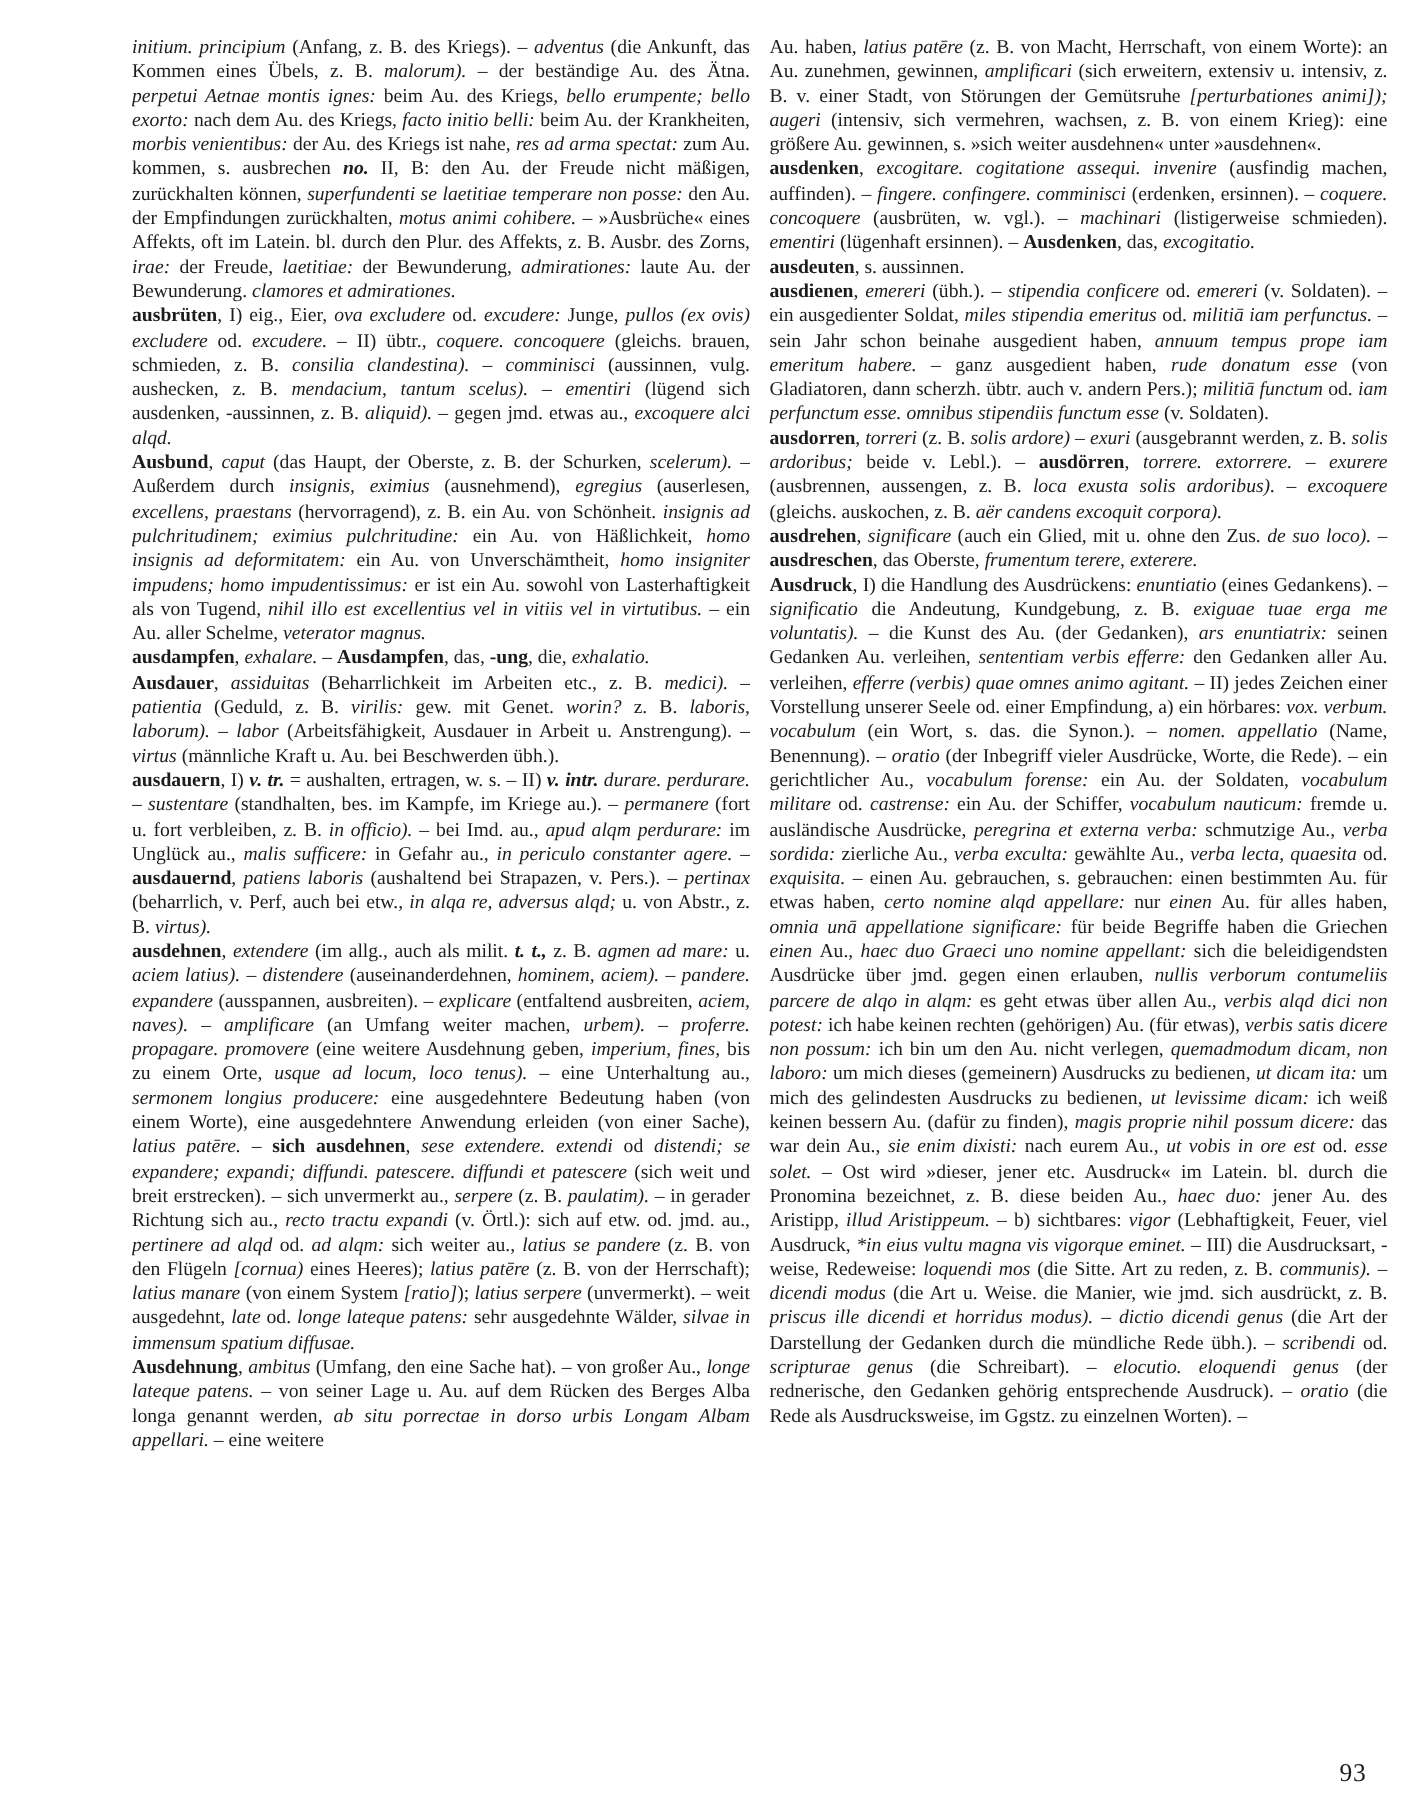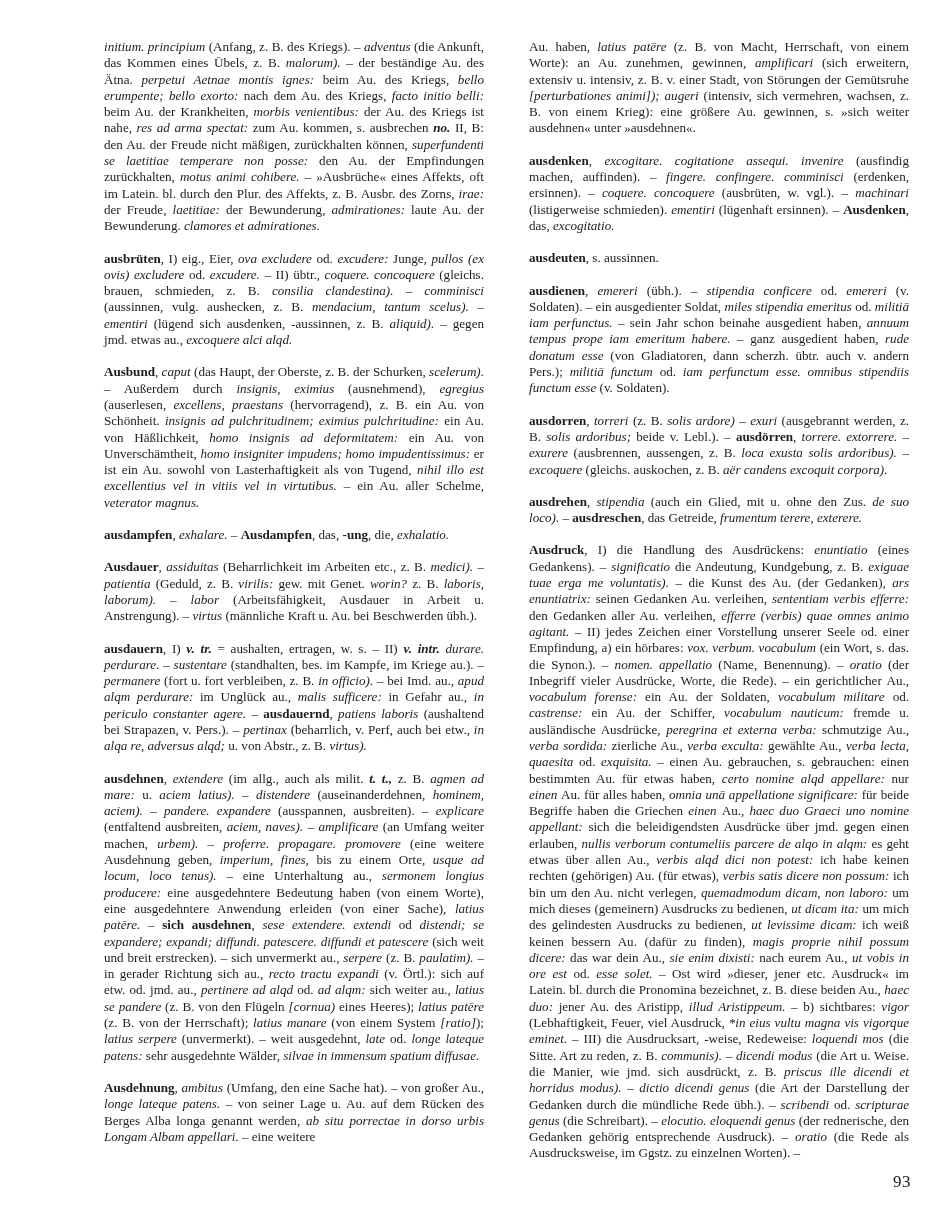--- a/index.html
+++ b/index.html
@@ -18,21 +18,21 @@
   }
   .col {
     width:412px; height:1142px;
     overflow:hidden;
     text-align:justify;
     font-size:13.1px;
     line-height:16.3px;
     hyphens:auto;
     -webkit-hyphens:auto;
   }
-  .entry { margin:16px; }
+  .entry { margin:0; }
   .rn { font-style:normal; font-weight:400; }
   .ri { font-style:italic; font-weight:400; }
   .rb { font-style:normal; font-weight:700; }
   .rbi { font-style:italic; font-weight:700; }
   .page-number {
     position:absolute;
     right:24px; top:1172px;
     font-size:17px;
     letter-spacing:0.5px;
   }
@@ -51,18 +51,18 @@
         <p class="entry"><span class="rb">ausdauern</span><span class="rn">, I) </span><span class="rbi">v. tr. </span><span class="rn">= aushalten, ertragen, w. s. – II) </span><span class="rbi">v. intr. </span><span class="ri">durare. perdurare. </span><span class="rn">– </span><span class="ri">sustentare </span><span class="rn">(standhalten, bes. im Kampfe, im Kriege au.). – </span><span class="ri">permanere </span><span class="rn">(fort u. fort verbleiben, z. B. </span><span class="ri">in officio). </span><span class="rn">– bei Imd. au., </span><span class="ri">apud alqm perdurare: </span><span class="rn">im Unglück au., </span><span class="ri">malis sufficere: </span><span class="rn">in Gefahr au., </span><span class="ri">in periculo constanter agere. </span><span class="rn">– </span><span class="rb">ausdauernd</span><span class="rn">, </span><span class="ri">patiens laboris </span><span class="rn">(aushaltend bei Strapazen, v. Pers.). – </span><span class="ri">pertinax </span><span class="rn">(beharrlich, v. Perf, auch bei etw., </span><span class="ri">in alqa re, adversus alqd; </span><span class="rn">u. von Abstr., z. B. </span><span class="ri">virtus).</span></p>
         <p class="entry"><span class="rb">ausdehnen</span><span class="rn">, </span><span class="ri">extendere </span><span class="rn">(im allg., auch als milit. </span><span class="rbi">t. t., </span><span class="rn">z. B. </span><span class="ri">agmen ad mare: </span><span class="rn">u. </span><span class="ri">aciem latius). </span><span class="rn">– </span><span class="ri">distendere </span><span class="rn">(auseinanderdehnen, </span><span class="ri">hominem, aciem). </span><span class="rn">– </span><span class="ri">pandere. expandere </span><span class="rn">(ausspannen, ausbreiten). – </span><span class="ri">explicare </span><span class="rn">(entfaltend ausbreiten, </span><span class="ri">aciem, naves). </span><span class="rn">– </span><span class="ri">amplificare </span><span class="rn">(an Umfang weiter machen, </span><span class="ri">urbem). </span><span class="rn">– </span><span class="ri">proferre. propagare. promovere </span><span class="rn">(eine weitere Ausdehnung geben, </span><span class="ri">imperium, fines, </span><span class="rn">bis zu einem Orte, </span><span class="ri">usque ad locum, loco tenus). </span><span class="rn">– eine Unterhaltung au., </span><span class="ri">sermonem longius producere: </span><span class="rn">eine ausgedehntere Bedeutung haben (von einem Worte), eine ausgedehntere Anwendung erleiden (von einer Sache), </span><span class="ri">latius patēre. </span><span class="rn">– </span><span class="rb">sich ausdehnen</span><span class="rn">, </span><span class="ri">sese extendere. extendi </span><span class="rn">od </span><span class="ri">distendi; se expandere; expandi; diffundi. patescere. diffundi et patescere </span><span class="rn">(sich weit und breit erstrecken). – sich unvermerkt au., </span><span class="ri">serpere </span><span class="rn">(z. B. </span><span class="ri">paulatim). </span><span class="rn">– in gerader Richtung sich au., </span><span class="ri">recto tractu expandi </span><span class="rn">(v. Örtl.): sich auf etw. od. jmd. au., </span><span class="ri">pertinere ad alqd </span><span class="rn">od. </span><span class="ri">ad alqm: </span><span class="rn">sich weiter au., </span><span class="ri">latius se pandere </span><span class="rn">(z. B. von den Flügeln </span><span class="ri">[cornua) </span><span class="rn">eines Heeres); </span><span class="ri">latius patēre </span><span class="rn">(z. B. von der Herrschaft); </span><span class="ri">latius manare </span><span class="rn">(von einem System </span><span class="ri">[ratio]</span><span class="rn">); </span><span class="ri">latius serpere </span><span class="rn">(unvermerkt). – weit ausgedehnt, </span><span class="ri">late </span><span class="rn">od. </span><span class="ri">longe lateque patens: </span><span class="rn">sehr ausgedehnte Wälder, </span><span class="ri">silvae in immensum spatium diffusae.</span></p>
         <p class="entry"><span class="rb">Ausdehnung</span><span class="rn">, </span><span class="ri">ambitus </span><span class="rn">(Umfang, den eine Sache hat). – von großer Au., </span><span class="ri">longe lateque patens. </span><span class="rn">– von seiner Lage u. Au. auf dem Rücken des Berges Alba longa genannt werden, </span><span class="ri">ab situ porrectae in dorso urbis Longam Albam appellari. </span><span class="rn">– eine weitere</span></p>
       </div>
     <div class="col">
         <p class="entry"><span class="rn">Au. haben, </span><span class="ri">latius patēre </span><span class="rn">(z. B. von Macht, Herrschaft, von einem Worte): an Au. zunehmen, gewinnen, </span><span class="ri">amplificari </span><span class="rn">(sich erweitern, extensiv u. intensiv, z. B. v. einer Stadt, von Störungen der Gemütsruhe </span><span class="ri">[perturbationes animi]); augeri </span><span class="rn">(intensiv, sich vermehren, wachsen, z. B. von einem Krieg): eine größere Au. gewinnen, s. »sich weiter ausdehnen« unter »ausdehnen«.</span></p>
         <p class="entry"><span class="rb">ausdenken</span><span class="rn">, </span><span class="ri">excogitare. cogitatione assequi. invenire </span><span class="rn">(ausfindig machen, auffinden). – </span><span class="ri">fingere. confingere. comminisci </span><span class="rn">(erdenken, ersinnen). – </span><span class="ri">coquere. concoquere </span><span class="rn">(ausbrüten, w. vgl.). – </span><span class="ri">machinari </span><span class="rn">(listigerweise schmieden). </span><span class="ri">ementiri </span><span class="rn">(lügenhaft ersinnen). – </span><span class="rb">Ausdenken</span><span class="rn">, das, </span><span class="ri">excogitatio.</span></p>
         <p class="entry"><span class="rb">ausdeuten</span><span class="rn">, s. aussinnen.</span></p>
         <p class="entry"><span class="rb">ausdienen</span><span class="rn">, </span><span class="ri">emereri </span><span class="rn">(übh.). – </span><span class="ri">stipendia conficere </span><span class="rn">od. </span><span class="ri">emereri </span><span class="rn">(v. Soldaten). – ein ausgedienter Soldat, </span><span class="ri">miles stipendia emeritus </span><span class="rn">od. </span><span class="ri">militiā iam perfunctus. </span><span class="rn">– sein Jahr schon beinahe ausgedient haben, </span><span class="ri">annuum tempus prope iam emeritum habere. </span><span class="rn">– ganz ausgedient haben, </span><span class="ri">rude donatum esse </span><span class="rn">(von Gladiatoren, dann scherzh. übtr. auch v. andern Pers.); </span><span class="ri">militiā functum </span><span class="rn">od. </span><span class="ri">iam perfunctum esse. omnibus stipendiis functum esse </span><span class="rn">(v. Soldaten).</span></p>
         <p class="entry"><span class="rb">ausdorren</span><span class="rn">, </span><span class="ri">torreri </span><span class="rn">(z. B. </span><span class="ri">solis ardore) </span><span class="rn">– </span><span class="ri">exuri </span><span class="rn">(ausgebrannt werden, z. B. </span><span class="ri">solis ardoribus; </span><span class="rn">beide v. Lebl.). – </span><span class="rb">ausdörren</span><span class="rn">, </span><span class="ri">torrere. extorrere. </span><span class="rn">– </span><span class="ri">exurere </span><span class="rn">(ausbrennen, aussengen, z. B. </span><span class="ri">loca exusta solis ardoribus). </span><span class="rn">– </span><span class="ri">excoquere </span><span class="rn">(gleichs. auskochen, z. B. </span><span class="ri">aër candens excoquit corpora).</span></p>
-        <p class="entry"><span class="rb">ausdrehen</span><span class="rn">, </span><span class="ri">stipendia </span><span class="rn">(auch ein Glied, mit u. ohne den Zus. </span><span class="ri">de suo loco). </span><span class="rn">– </span><span class="rb">ausdreschen</span><span class="rn">, das Getreide, </span><span class="ri">frumentum terere, exterere.</span></p>
+        <p class="entry"><span class="rb">ausdrehen</span><span class="rn">, </span><span class="ri">significare </span><span class="rn">(auch ein Glied, mit u. ohne den Zus. </span><span class="ri">de suo loco). </span><span class="rn">– </span><span class="rb">ausdreschen</span><span class="rn">, das Oberste, </span><span class="ri">frumentum terere, exterere.</span></p>
         <p class="entry"><span class="rb">Ausdruck</span><span class="rn">, I) die Handlung des Ausdrückens: </span><span class="ri">enuntiatio </span><span class="rn">(eines Gedankens). – </span><span class="ri">significatio </span><span class="rn">die Andeutung, Kundgebung, z. B. </span><span class="ri">exiguae tuae erga me voluntatis). </span><span class="rn">– die Kunst des Au. (der Gedanken), </span><span class="ri">ars enuntiatrix: </span><span class="rn">seinen Gedanken Au. verleihen, </span><span class="ri">sententiam verbis efferre: </span><span class="rn">den Gedanken aller Au. verleihen, </span><span class="ri">efferre (verbis) quae omnes animo agitant. </span><span class="rn">– II) jedes Zeichen einer Vorstellung unserer Seele od. einer Empfindung, a) ein hörbares: </span><span class="ri">vox. verbum. vocabulum </span><span class="rn">(ein Wort, s. das. die Synon.). – </span><span class="ri">nomen. appellatio </span><span class="rn">(Name, Benennung). – </span><span class="ri">oratio </span><span class="rn">(der Inbegriff vieler Ausdrücke, Worte, die Rede). – ein gerichtlicher Au., </span><span class="ri">vocabulum forense: </span><span class="rn">ein Au. der Soldaten, </span><span class="ri">vocabulum militare </span><span class="rn">od. </span><span class="ri">castrense: </span><span class="rn">ein Au. der Schiffer, </span><span class="ri">vocabulum nauticum: </span><span class="rn">fremde u. ausländische Ausdrücke, </span><span class="ri">peregrina et externa verba: </span><span class="rn">schmutzige Au., </span><span class="ri">verba sordida: </span><span class="rn">zierliche Au., </span><span class="ri">verba exculta: </span><span class="rn">gewählte Au., </span><span class="ri">verba lecta, quaesita </span><span class="rn">od. </span><span class="ri">exquisita. </span><span class="rn">– einen Au. gebrauchen, s. gebrauchen: einen bestimmten Au. für etwas haben, </span><span class="ri">certo nomine alqd appellare: </span><span class="rn">nur </span><span class="ri">einen </span><span class="rn">Au. für alles haben, </span><span class="ri">omnia unā appellatione significare: </span><span class="rn">für beide Begriffe haben die Griechen </span><span class="ri">einen </span><span class="rn">Au., </span><span class="ri">haec duo Graeci uno nomine appellant: </span><span class="rn">sich die beleidigendsten Ausdrücke über jmd. gegen einen erlauben, </span><span class="ri">nullis verborum contumeliis parcere de alqo in alqm: </span><span class="rn">es geht etwas über allen Au., </span><span class="ri">verbis alqd dici non potest: </span><span class="rn">ich habe keinen rechten (gehörigen) Au. (für etwas), </span><span class="ri">verbis satis dicere non possum: </span><span class="rn">ich bin um den Au. nicht verlegen, </span><span class="ri">quemadmodum dicam, non laboro: </span><span class="rn">um mich dieses (gemeinern) Ausdrucks zu bedienen, </span><span class="ri">ut dicam ita: </span><span class="rn">um mich des gelindesten Ausdrucks zu bedienen, </span><span class="ri">ut levissime dicam: </span><span class="rn">ich weiß keinen bessern Au. (dafür zu finden), </span><span class="ri">magis proprie nihil possum dicere: </span><span class="rn">das war dein Au., </span><span class="ri">sie enim dixisti: </span><span class="rn">nach eurem Au., </span><span class="ri">ut vobis in ore est </span><span class="rn">od. </span><span class="ri">esse solet. </span><span class="rn">– Ost wird »dieser, jener etc. Ausdruck« im Latein. bl. durch die Pronomina bezeichnet, z. B. diese beiden Au., </span><span class="ri">haec duo: </span><span class="rn">jener Au. des Aristipp, </span><span class="ri">illud Aristippeum. </span><span class="rn">– b) sichtbares: </span><span class="ri">vigor </span><span class="rn">(Lebhaftigkeit, Feuer, viel Ausdruck, </span><span class="ri">*in eius vultu magna vis vigorque eminet. </span><span class="rn">– III) die Ausdrucksart, -weise, Redeweise: </span><span class="ri">loquendi mos </span><span class="rn">(die Sitte. Art zu reden, z. B. </span><span class="ri">communis). </span><span class="rn">– </span><span class="ri">dicendi modus </span><span class="rn">(die Art u. Weise. die Manier, wie jmd. sich ausdrückt, z. B. </span><span class="ri">priscus ille dicendi et horridus modus). </span><span class="rn">– </span><span class="ri">dictio dicendi genus </span><span class="rn">(die Art der Darstellung der Gedanken durch die mündliche Rede übh.). – </span><span class="ri">scribendi </span><span class="rn">od. </span><span class="ri">scripturae genus </span><span class="rn">(die Schreibart). – </span><span class="ri">elocutio. eloquendi genus </span><span class="rn">(der rednerische, den Gedanken gehörig entsprechende Ausdruck). – </span><span class="ri">oratio </span><span class="rn">(die Rede als Ausdrucksweise, im Ggstz. zu einzelnen Worten). –</span></p>
       </div>
   </div>
   <div class="page-number">93</div>
 </div>
 
 </body></html>

